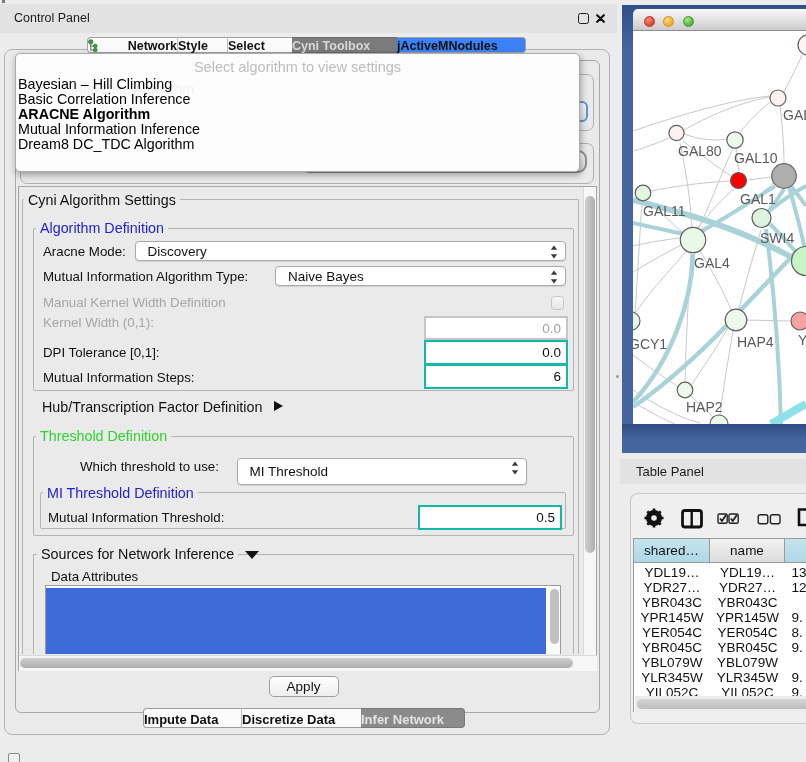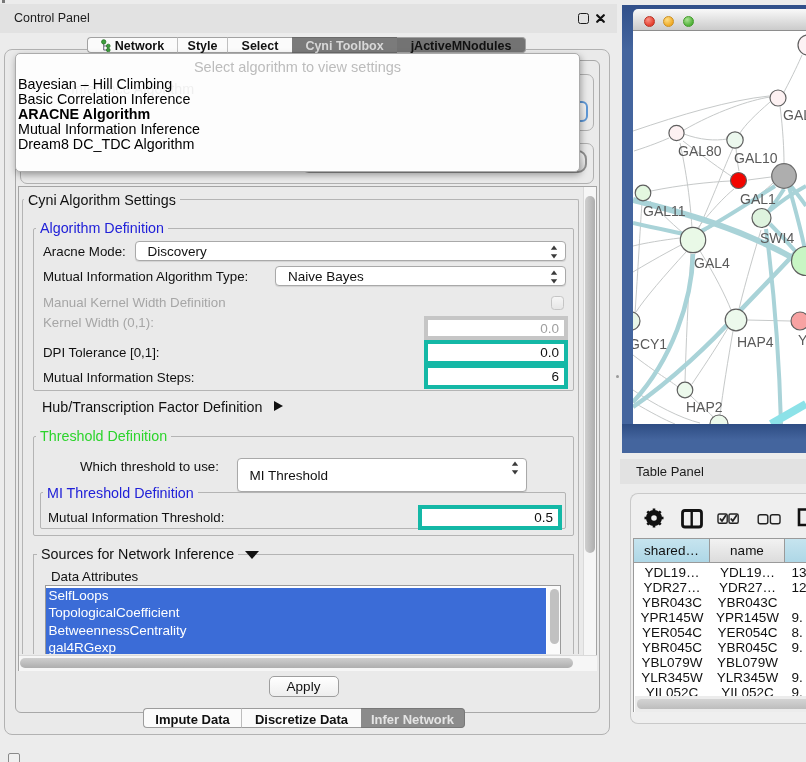--- a/index.html
+++ b/index.html
@@ -2,24 +2,24 @@
 <html><head>
 <meta charset="utf-8">
 <style>
 *{margin:0;padding:0;box-sizing:border-box}
 html,body{width:806px;height:762px}
 body{position:relative;background:#ececec;font-family:"Liberation Sans",sans-serif;overflow:hidden;color:#111}
 .abs{position:absolute}
 .gtitle{position:absolute;padding:0 4px;font-size:14.3px;line-height:15px;white-space:nowrap;background:#eaeaea}
 .combo{position:absolute;background:#fff;border:1px solid #a9a9a9;border-radius:4px;box-shadow:0 1px 1px rgba(0,0,0,0.1)}
 .combo .ct{position:absolute;left:12px;top:50%;transform:translateY(-50%);font-size:13.5px;color:#111;white-space:nowrap}
-.tfield{position:absolute;background:#fff;border:4px solid #14b8a6}
+.tfield{position:absolute;background:#fff;border:2px solid #14b8a6}
 .tfield span{position:absolute;right:5px;top:50%;transform:translateY(-50%);font-size:13.5px}
 .lbl{position:absolute;font-size:13.3px;font-weight:normal;white-space:nowrap;line-height:14px}
-.seg{display:flex;align-items:center;justify-content:center;height:100%;padding-top:2.5px}
+.seg{display:flex;align-items:center;justify-content:space-between;height:100%;padding-top:2.5px}
 </style>
 </head>
 <body>
 
 <div class="abs" style="left:2px;top:0;width:2.5px;height:2.5px;background:#787878"></div>
 <div class="abs" style="left:0;top:4px;width:617px;height:29px;background:#e2e2e2"></div>
 <div class="abs" style="left:14px;top:4px;height:29px;line-height:29px;font-size:12.5px;color:#1c1c1c">Control Panel</div>
 <div class="abs" style="left:578px;top:13px;width:11px;height:11px;border:1.8px solid #1c1c1c;border-radius:2.5px"></div>
 <svg class="abs" style="left:596px;top:13.5px" width="9" height="9" viewBox="0 0 9 9">
     <path d="M1.2,1.2 L7.8,7.8 M7.8,1.2 L1.2,7.8" stroke="#111" stroke-width="2.2" stroke-linecap="round"></path>
@@ -33,21 +33,21 @@
       <path d="M3,4.5 V12 M3,7.5 H7 M3,12 H7" stroke="#667" stroke-width="1.1" fill="none"></path>
       <circle cx="3" cy="3" r="2.4" fill="#3da03d" stroke="#267326" stroke-width="0.9"></circle>
       <circle cx="8" cy="7.5" r="2" fill="#3da03d" stroke="#267326" stroke-width="0.9"></circle>
       <circle cx="8" cy="12" r="2" fill="#3da03d" stroke="#267326" stroke-width="0.9"></circle>
     </svg>
       <span>Network</span>
     </div>
   <div class="seg" style="width:50px;background:#fbfbfb;border-top:1px solid #a2a2a2;border-bottom:1px solid #a2a2a2;border-left:1px solid #c0c0c0">Style</div>
   <div class="seg" style="width:65px;background:#fbfbfb;border-top:1px solid #a2a2a2;border-bottom:1px solid #a2a2a2;border-left:1px solid #c0c0c0">Select</div>
   <div class="seg" style="width:105px;background:#7b7b7b;color:#d8d8d8;border-top:1px solid #6a6a6a;border-bottom:1px solid #6a6a6a">Cyni Toolbox</div>
-  <div class="seg" style="width:129px;background:#737373;border:1px solid #a2a2a2;border-left:none;border-radius:0 4px 4px 0">jActiveMNodules</div>
+  <div class="seg" style="width:129px;background:#3b82f6;border:1px solid #a2a2a2;border-left:none;border-radius:0 4px 4px 0">jActiveMNodules</div>
 </div>
 
 <div class="abs" style="left:15px;top:60px;width:585px;height:653px;border:1px solid #a8a8a8;border-radius:6px;background:#eaeaea"></div>
 
 <div class="abs" style="left:20px;top:74px;width:574px;height:57px;border:1px solid #b0b0b0;border-radius:7px;background:#eaeaea"></div>
 <div class="abs" style="left:400px;top:101px;width:188px;height:21px;border:2.5px solid #5e97d5;border-radius:6px;background:linear-gradient(#f8f8f8,#e8e8e8)"></div>
 <div class="abs" style="left:20px;top:143px;width:574px;height:41px;border:1px solid #b0b0b0;border-radius:7px;background:#eaeaea"></div>
 <div class="abs" style="left:300px;top:150px;width:287px;height:23px;border:2px solid #909090;border-radius:9px;background:linear-gradient(#fdfdfd,#d9d9d9)"></div>
 
 <div class="abs" style="left:18px;top:186px;width:579px;height:485px;border:1px solid #a4a4a4;background:#eaeaea"></div>
@@ -99,21 +99,21 @@
     <span>6</span>
   </div>
 
 <div class="abs" style="left:42px;top:400px;font-size:14.3px;line-height:14px;white-space:nowrap">Hub/Transcription Factor Definition</div>
 <div class="abs" style="left:274px;top:401px;width:0;height:0;border-left:9px solid #111;border-top:5.5px solid transparent;border-bottom:5.5px solid transparent"></div>
 
 <div class="abs" style="left:32.5px;top:436px;width:541px;height:100px;border:1px solid #b4b4b4;border-radius:2px"></div>
 <div class="gtitle" style="left:36px;top:429px;color:#2cd42c">Threshold Definition</div>
 
 <div class="lbl" style="left:80px;top:460px">Which threshold to use:</div>
-<div class="combo" style="left:236.5px;top:457.5px;width:290.5px;height:34px">
+<div class="combo" style="left:236.5px;top:457.5px;width:290.5px;height:27px">
     <span class="ct">MI Threshold</span>
   <svg style="position:absolute;right:7px;top:2.5px" width="8" height="14" viewBox="0 0 8 14">
       <path d="M4,0.5 L7.2,4.8 H0.8 Z" fill="#3a3a3a"></path>
       <path d="M4,13.5 L7.2,9.2 H0.8 Z" fill="#3a3a3a"></path>
     </svg>
   </div>
 
 <div class="abs" style="left:39.5px;top:492px;width:526.5px;height:37px;border:1px solid #b4b4b4;border-radius:2px"></div>
 <div class="gtitle" style="left:43px;top:485.5px;color:#2121d8">MI Threshold Definition</div>
 <div class="lbl" style="left:48px;top:510.5px">Mutual Information Threshold:</div>
@@ -121,26 +121,20 @@
     <span>0.5</span>
   </div>
 
 <div class="abs" style="left:32.5px;top:554px;width:541px;height:100px;border:1px solid #b4b4b4;border-bottom:none"></div>
 <div class="gtitle" style="left:37px;top:547px;color:#111">Sources for Network Inference</div>
 <div class="abs" style="left:245px;top:550.5px;width:0;height:0;border-top:8.5px solid #111;border-left:7.5px solid transparent;border-right:7.5px solid transparent"></div>
 <div class="lbl" style="left:51px;top:570px">Data Attributes</div>
 
 <div class="abs" style="left:44.5px;top:584.5px;width:516px;height:69.5px;background:#fff;border:1px solid #9a9a9a;border-bottom:none;overflow:hidden">
   <div style="position:absolute;left:0.5px;top:2.5px;width:500px;height:80px;background:#3b6cd7"></div>
-  <div style="position:absolute;left:3px;top:1px;font-size:13.5px;line-height:17.5px;color:#fff">
-    <div>SelfLoops</div>
-      <div>TopologicalCoefficient</div>
-      <div>BetweennessCentrality</div>
-      <div>gal4RGexp</div>
-  </div>
   <div style="position:absolute;left:501px;top:0;width:15px;height:70px;background:#fbfbfb"></div>
   <div style="position:absolute;left:504px;top:3.5px;width:9.5px;height:55px;background:#c1c1c1;border-radius:5px"></div>
 </div>
 
 <div class="abs" style="left:268.5px;top:675.5px;width:70px;height:21px;background:linear-gradient(#ffffff,#eeeeee);border:1px solid #9e9e9e;border-radius:5px;text-align:center;line-height:19px;font-size:13.5px">Apply</div>
 
 <div class="abs" style="left:143px;top:708px;width:322px;height:19.5px;display:flex;font-size:13px;font-weight:bold">
   <div class="seg" style="width:98px;background:#fbfbfb;border:1px solid #9c9c9c;border-right:none;border-radius:4px 0 0 4px">Impute Data</div>
   <div class="seg" style="width:120px;background:#fbfbfb;border-top:1px solid #9c9c9c;border-bottom:1px solid #9c9c9c;border-left:1px solid #bdbdbd">Discretize Data</div>
   <div class="seg" style="width:104px;background:#8b8b8b;color:#e4e4e4;border:1px solid #787878;border-left:none;border-radius:0 4px 4px 0">Infer Network</div>

